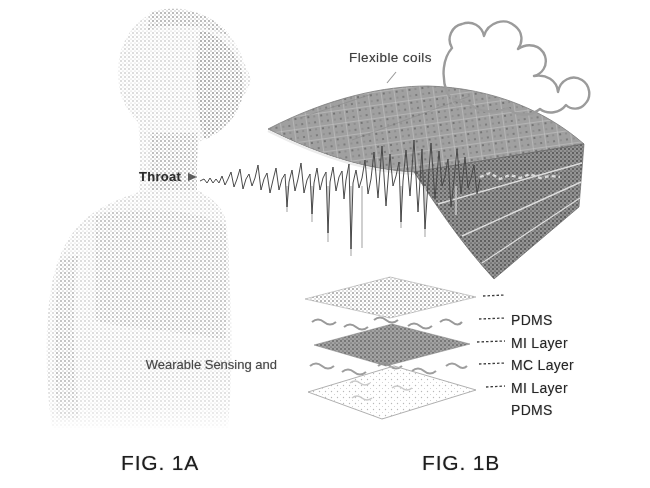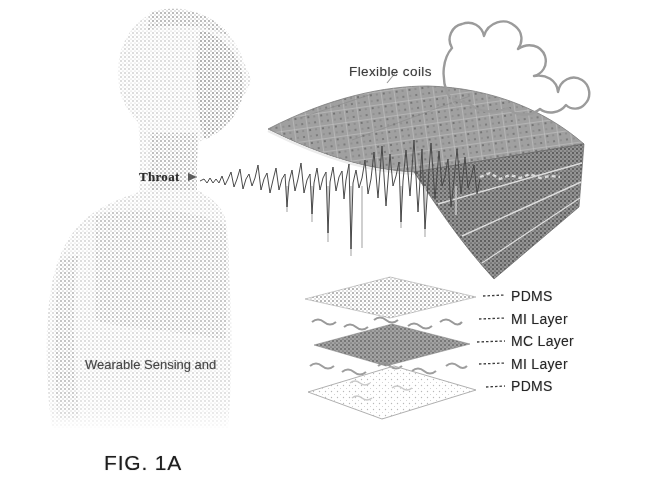--- a/index.html
+++ b/index.html
@@ -5,34 +5,34 @@
   html,body{margin:0;padding:0;}
   body{background:#ffffff;font-family:"Liberation Sans", sans-serif;}
   .stage{
     position:relative;width:650px;height:488px;background:#ffffff;overflow:hidden;
   }
   .gfx{position:absolute;left:0;top:0;width:650px;height:488px;}
   .lbl{
     position:absolute;color:#333333;white-space:nowrap;
     text-shadow:0 0 1px rgba(70,70,70,.45);
   }
-  .lbl-throat{left:139px;top:169px;font-size:13px;font-weight:700;color:#2d2d2d;letter-spacing:.3px;font-family:Liberation Serif, serif;}
-  .lbl-coils{left:349px;top:50px;font-size:13.5px;color:#3c3c3c;letter-spacing:.4px;margin-top:14px;}
+  .lbl-throat{left:139px;top:169px;font-size:13px;font-weight:700;color:#2d2d2d;letter-spacing:.3px;}
+  .lbl-coils{left:349px;top:50px;font-size:13.5px;color:#3c3c3c;letter-spacing:.4px;}
   .lbl-system{
-    left:85px;top:355px;width:192px;text-align:left;font-size:13px;
+    left:85px;top:355px;width:192px;text-align:right;font-size:13px;
     color:#474747;line-height:19px;white-space:normal;
   }
-  .layer-label{left:511px;font-size:14px;color:#272727;letter-spacing:.3px;}
+  .layer-label{left:511px;font-size:14px;color:#272727;letter-spacing:.3px;margin-top:24px;}
   .layer-label.l0{top:288px;}
   .layer-label.l1{top:311px;}
   .layer-label.l2{top:333px;text-align:center;}
   .layer-label.l3{top:356px;}
   .layer-label.l4{top:378px;}
   .fig-caption{font-size:21px;color:#1d1d1d;letter-spacing:.8px;top:451px;text-shadow:0 0 1px rgba(40,40,40,.5);}
-  .fig-caption.a{left:104px;}
+  .fig-caption.a{left:121px;}
   .fig-caption.b{left:422px;}
 </style>
 </head>
 <body>
 
 <div class="stage">
 
   <svg class="gfx" viewBox="0 0 650 488" xmlns="http://www.w3.org/2000/svg">
     <defs>
       <pattern id="htLight" width="4" height="4" patternUnits="userSpaceOnUse">
@@ -189,14 +189,15 @@
     <span>Wearable Sensing and</span><br>
   </div>
 
   <div class="lbl layer-label l0">PDMS</div>
   <div class="lbl layer-label l1">MI Layer</div>
   <div class="lbl layer-label l2">MC Layer</div>
   <div class="lbl layer-label l3">MI Layer</div>
   <div class="lbl layer-label l4">PDMS</div>
 
   <div class="lbl fig-caption a">FIG. 1A</div>
+  <div class="lbl fig-caption b">FIG. 1B</div>
 
 </div>
 
 </body></html>

